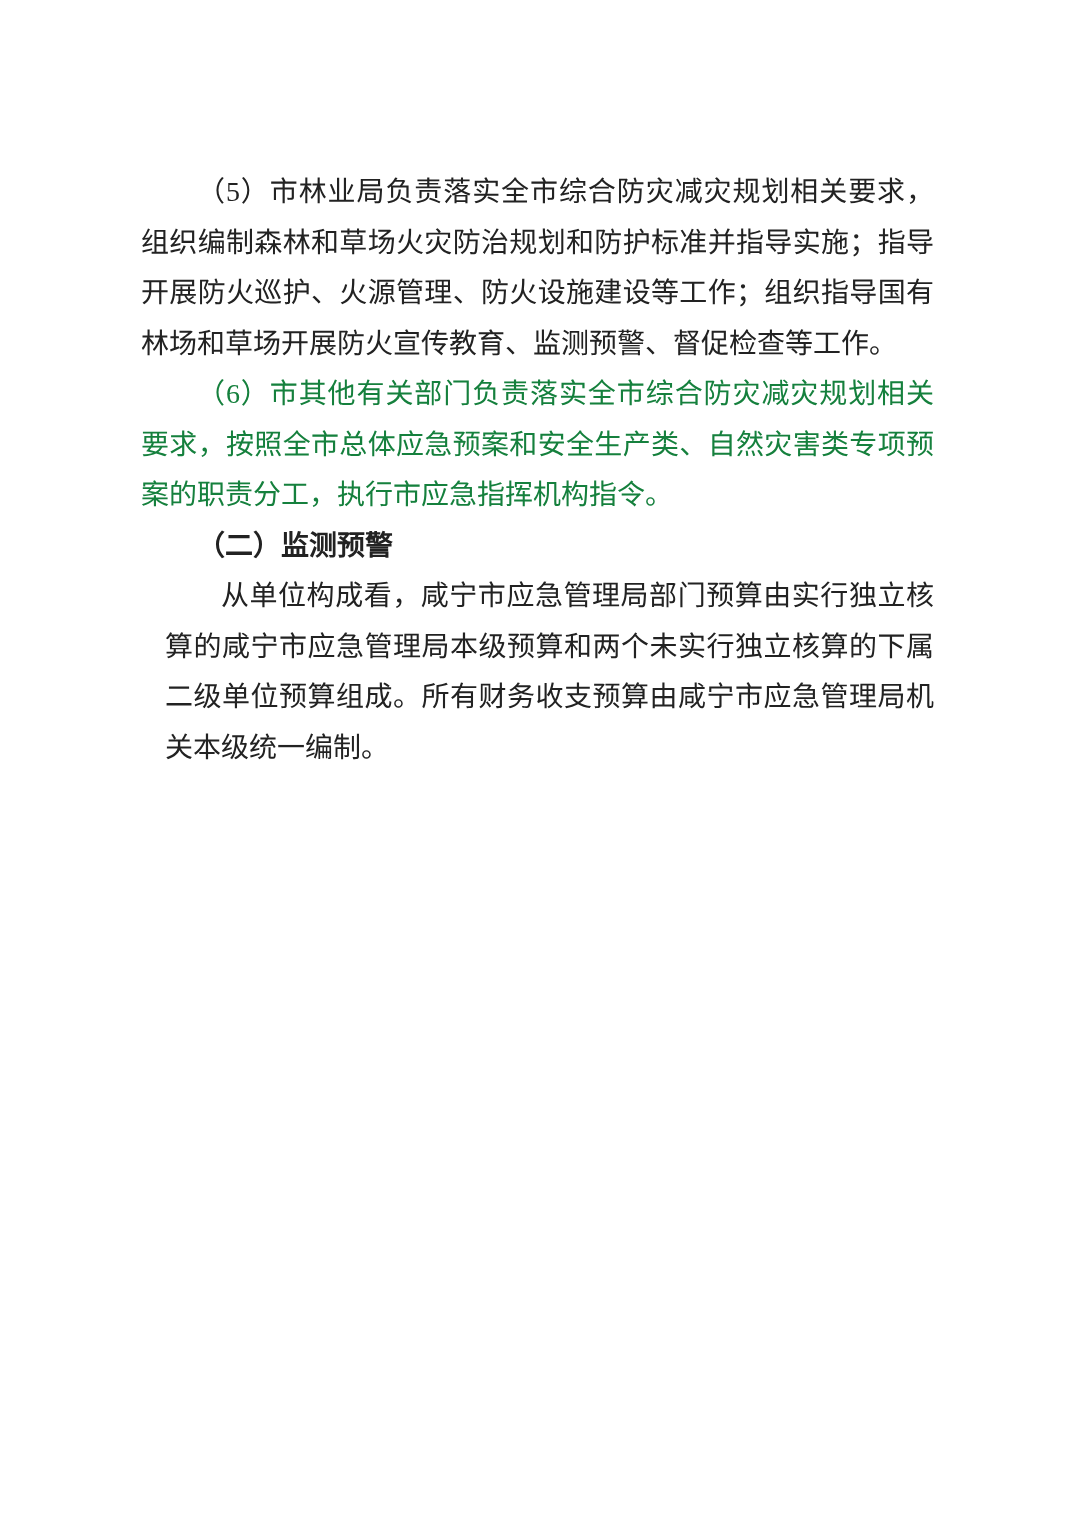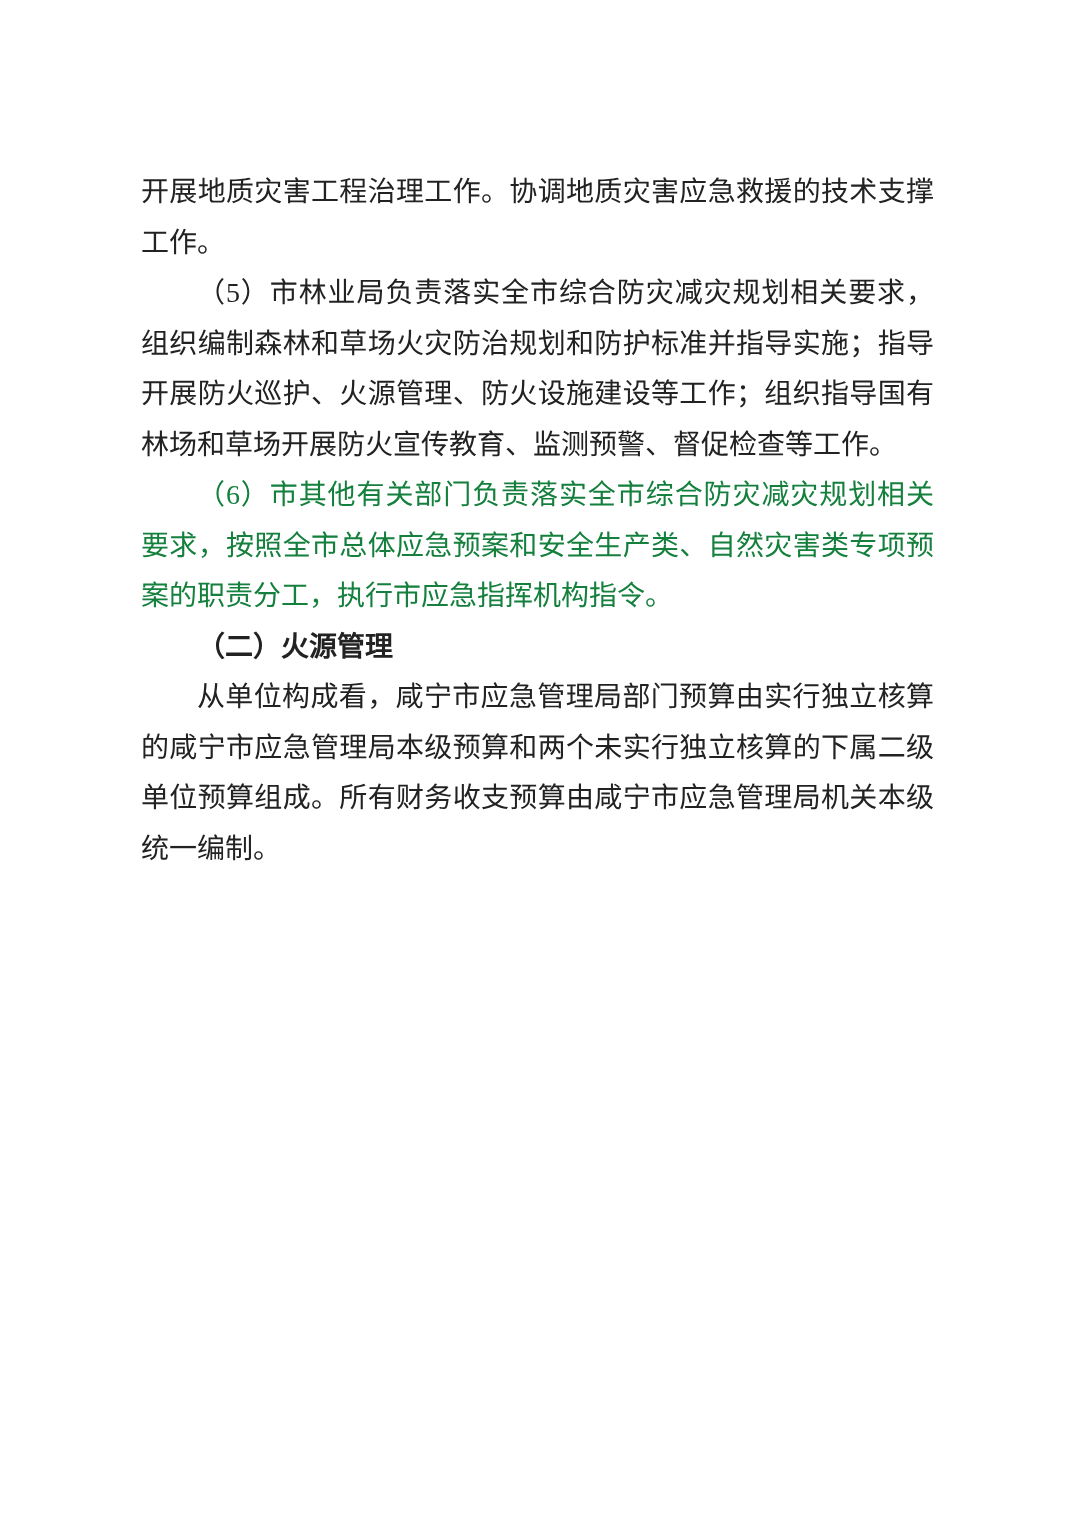--- a/index.html
+++ b/index.html
@@ -39,19 +39,18 @@
   p.para.heading {
     font-weight: 700;
   }
 </style>
 </head>
 <body>
 
 <div class="page">
   <div class="doc-content">
 
-  <p class="para no-indent" style="color: rgb(34, 34, 34);">开展地质灾害工程治理工作。协调地质灾害应急救援的技术支撑工作。</p>
       <p class="para" style="color: rgb(34, 34, 34);">（5）市林业局负责落实全市综合防灾减灾规划相关要求，组织编制森林和草场火灾防治规划和防护标准并指导实施；指导开展防火巡护、火源管理、防火设施建设等工作；组织指导国有林场和草场开展防火宣传教育、监测预警、督促检查等工作。</p>
       <p class="para" style="color: #15803d;">（6）市其他有关部门负责落实全市综合防灾减灾规划相关要求，按照全市总体应急预案和安全生产类、自然灾害类专项预案的职责分工，执行市应急指挥机构指令。</p>
-      <p class="para heading" style="color: rgb(34, 34, 34);">（二）火源管理</p>
-      <p class="para" style="color: rgb(34, 34, 34);">从单位构成看，咸宁市应急管理局部门预算由实行独立核算的咸宁市应急管理局本级预算和两个未实行独立核算的下属二级单位预算组成。所有财务收支预算由咸宁市应急管理局机关本级统一编制。</p>
+      <p class="para heading" style="color: rgb(34, 34, 34);">（二）监测预警</p>
+      <p class="para" style="color: rgb(34, 34, 34); margin-left: 24px;">从单位构成看，咸宁市应急管理局部门预算由实行独立核算的咸宁市应急管理局本级预算和两个未实行独立核算的下属二级单位预算组成。所有财务收支预算由咸宁市应急管理局机关本级统一编制。</p>
     </div>
 </div>
 
 </body></html>

